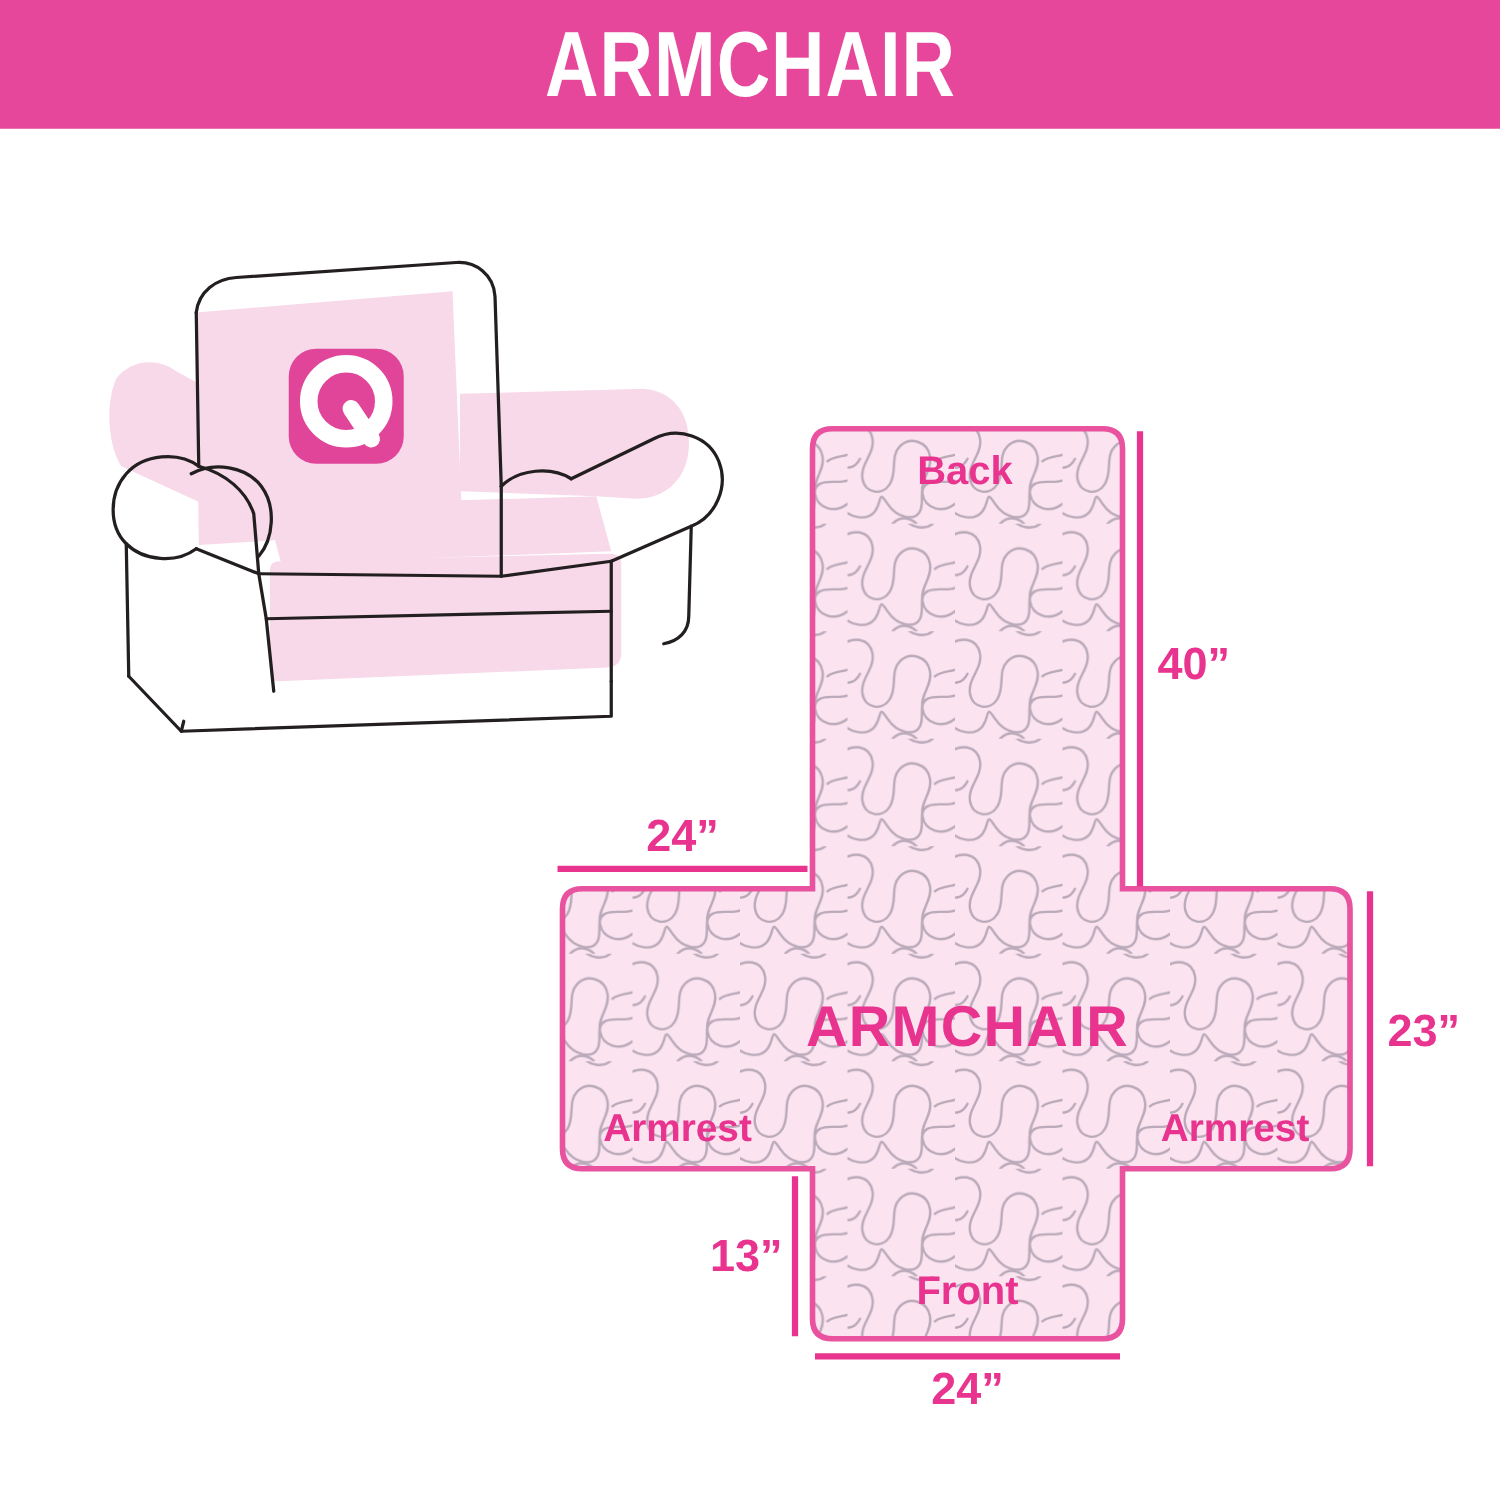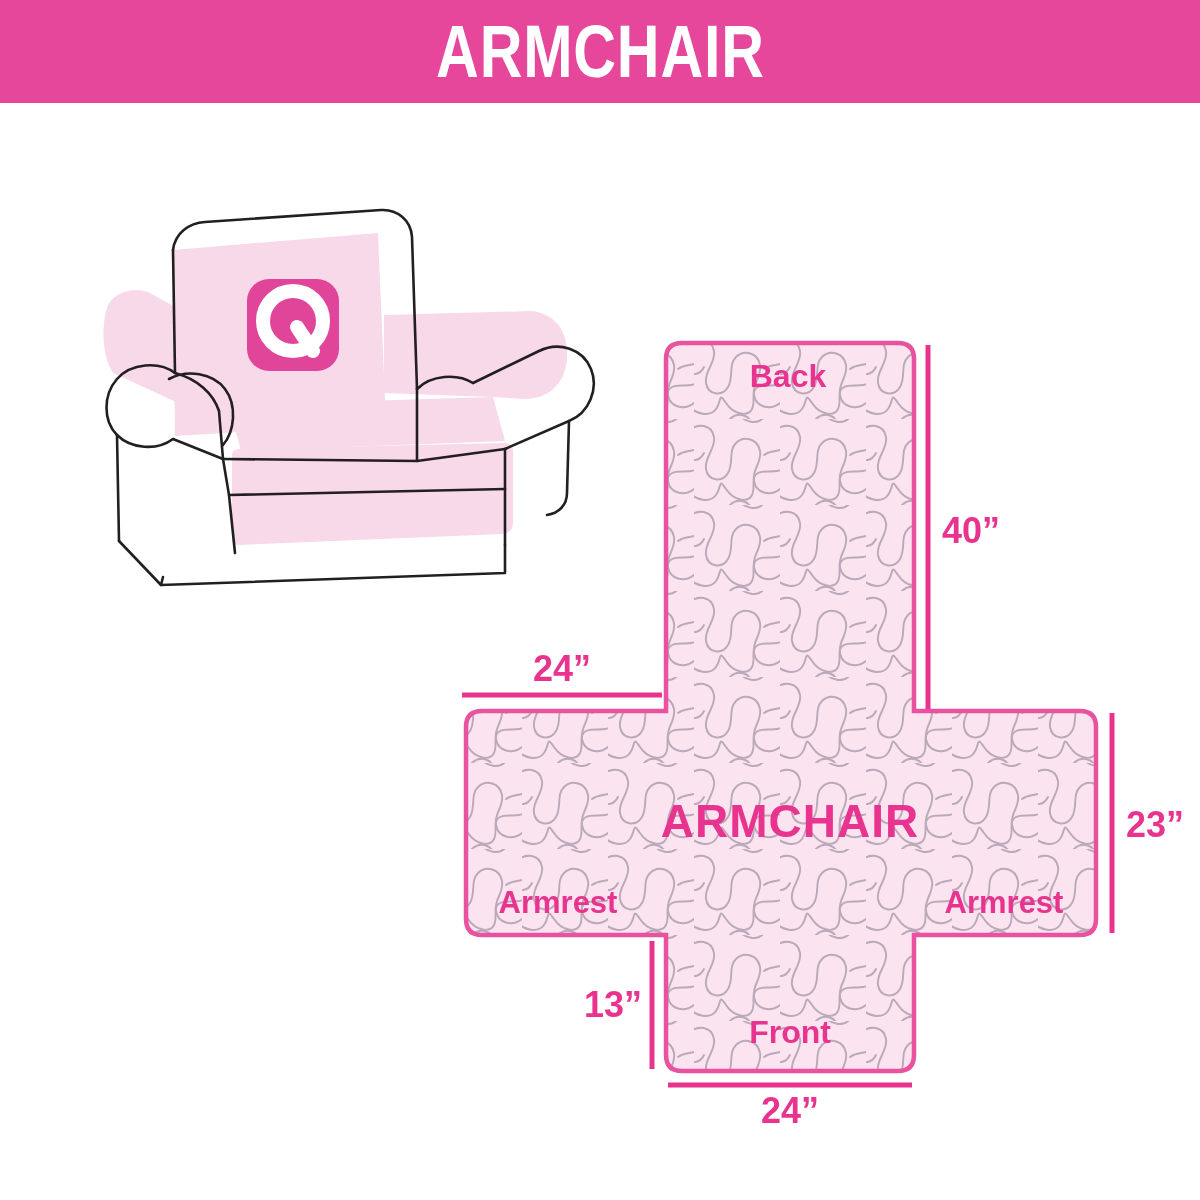--- a/index.html
+++ b/index.html
@@ -22,21 +22,21 @@
     font-weight:bold;
     font-size:74px;
     letter-spacing:1px;
     transform:scaleX(0.80);
     transform-origin:center center;
     line-height:74px;
     white-space:nowrap;
   }
 
   
-  .stage{position:absolute;left:16px;top:103px;width:1092px;height:1097px;}
+  .stage{position:absolute;left:0;top:103px;width:1092px;height:1097px;}
 
   .chair-wrap{position:absolute;left:85px;top:90px;width:500px;height:440px;}
   .chair-svg{display:block;width:500px;height:440px;}
 
   .diagram-wrap{position:absolute;left:420px;top:230px;width:780px;height:870px;}
   .diagram-svg{display:block;width:780px;height:870px;}
 
   .dim-text{
     font-family:"Liberation Sans",sans-serif;
     font-weight:bold;

